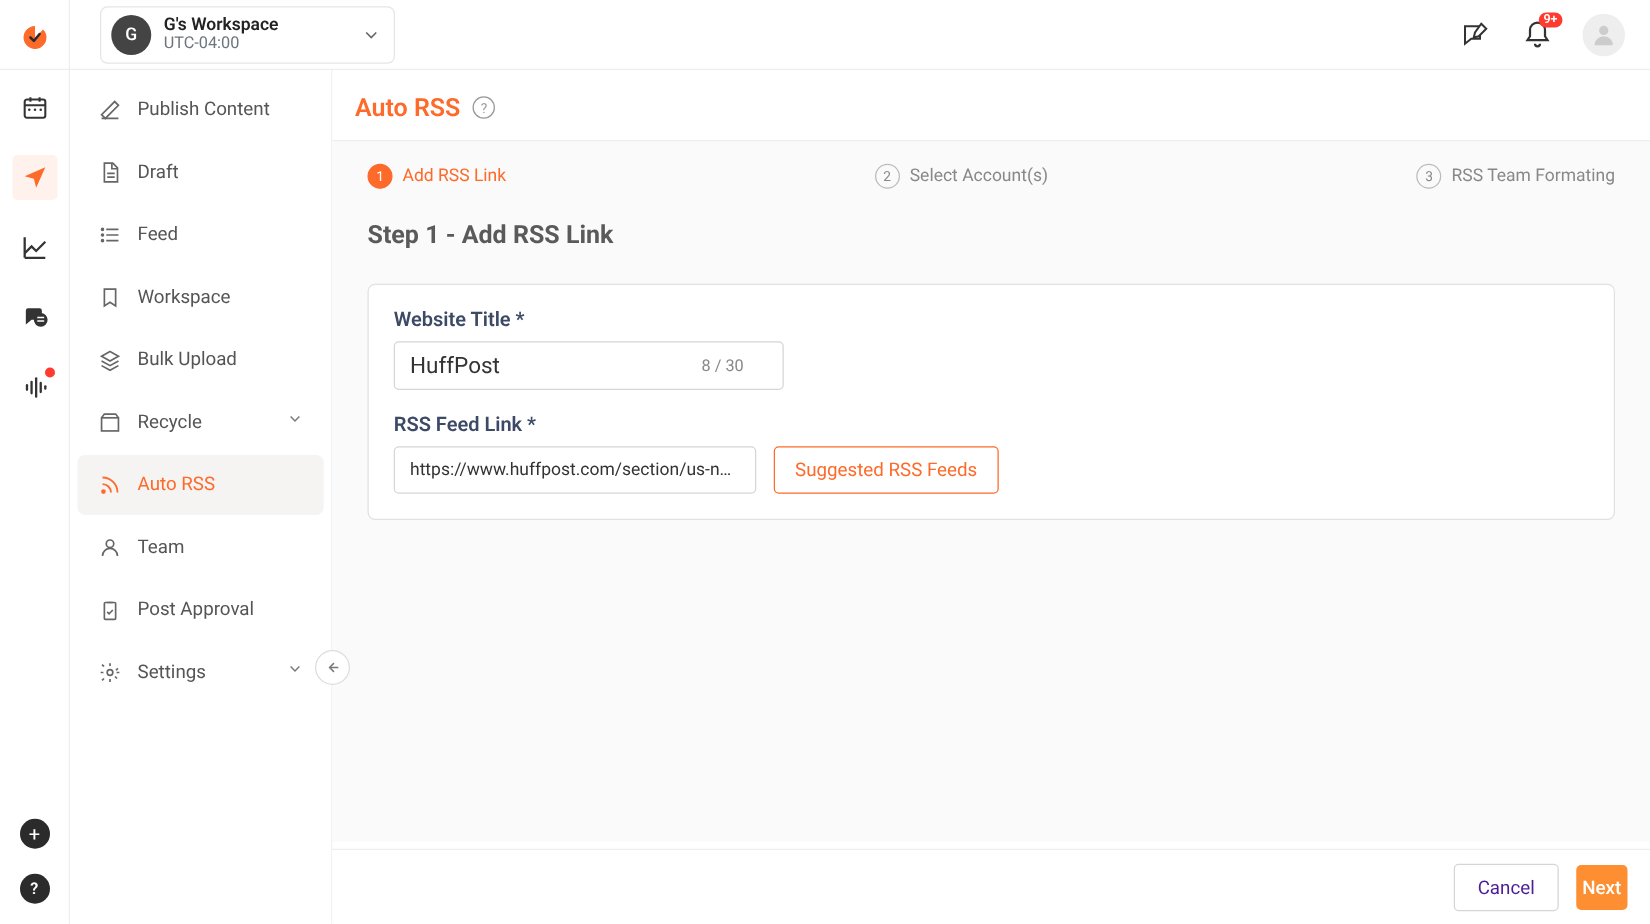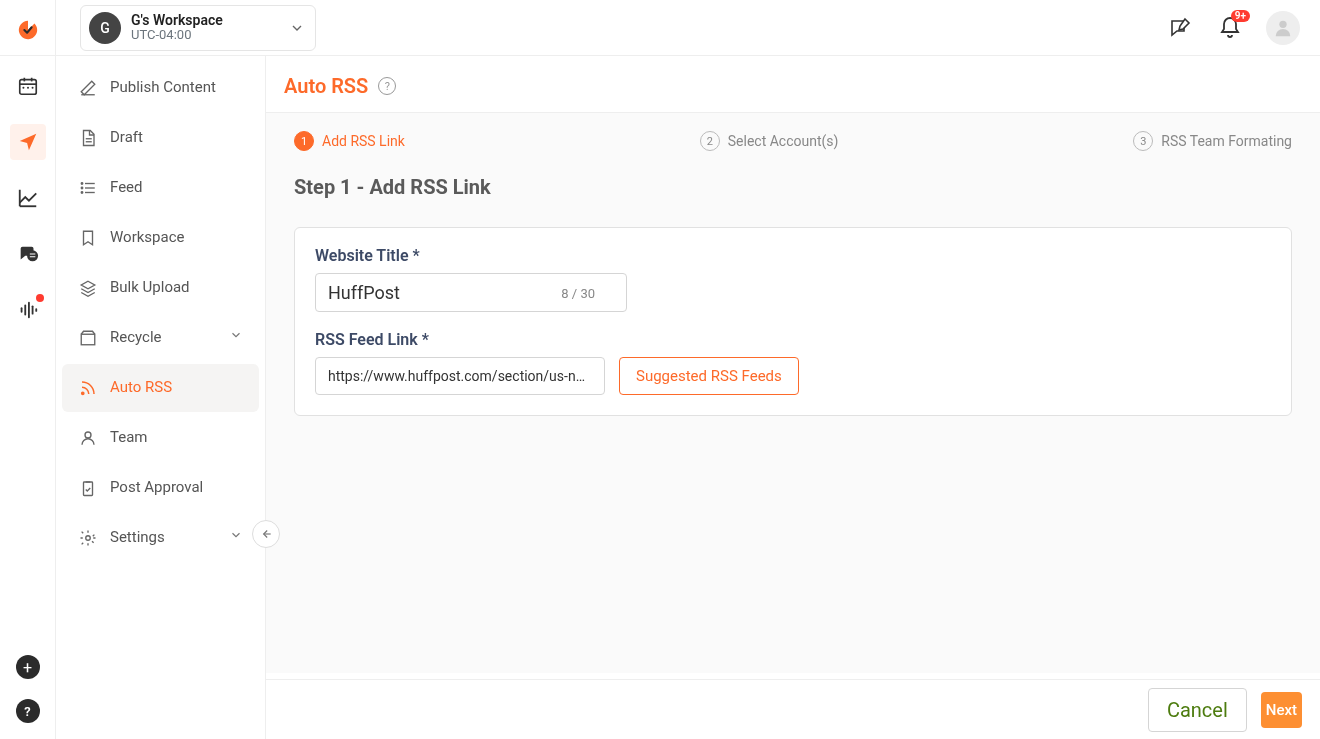--- a/index.html
+++ b/index.html
@@ -56,21 +56,21 @@
   .form-label { font-size: 16px; font-weight: 600; color: #3d4a66; margin-bottom: 8px; }
   .input-row { position: relative; display: flex; align-items: center; gap: 14px; }
   .text-input { border: 1px solid #d5d5d5; border-radius: 4px; font-size: 18px; padding: 8px 70px 8px 12px; width: 332px; color: #333; outline: none; }
   .char-counter { position: absolute; right: 10px; top: 50%; transform: translateY(-50%); font-size: 13px; color: #888; }
   .url-input { border: 1px solid #d5d5d5; border-radius: 4px; font-size: 14px; padding: 10px 12px; width: 290px; color: #333; outline: none; text-overflow: ellipsis; }
   .suggested-btn { border: 1px solid #fd6a2a; color: #fd6a2a; background: #fff; border-radius: 4px; padding: 9px 16px; font-size: 15px; cursor: pointer; }
   .form-group { margin-bottom: 18px; }
   .form-group:last-child { margin-bottom: 0; }
 
   .footer { position: absolute; bottom: 0; left: 0; right: 0; height: 60px; border-top: 1px solid #eee; background: #fff; display: flex; align-items: center; justify-content: flex-end; padding: 0 18px; gap: 14px; }
-  .btn-cancel { border: 1px solid #d5d5d5; background: #fff; color: #4d7c0f; border-radius: 4px; padding: 9px 18px; font-size: 20px; cursor: pointer; text-align: center; }
+  .btn-cancel { border: 1px solid #d5d5d5; background: #fff; color: #4c1d95; border-radius: 4px; padding: 9px 18px; font-size: 15px; cursor: pointer; text-align: center; }
   .btn-next { border: none; background: #fd8f32; color: #fff; border-radius: 4px; padding: 9px 5px; font-size: 15px; font-weight: 500; cursor: pointer; }
 
   svg { display: block; }
 </style>
 </head>
 <body>
 
 <div class="iconrail">
   <div class="rail-icon">
     <svg width="22" height="22" viewBox="0 0 24 24">

